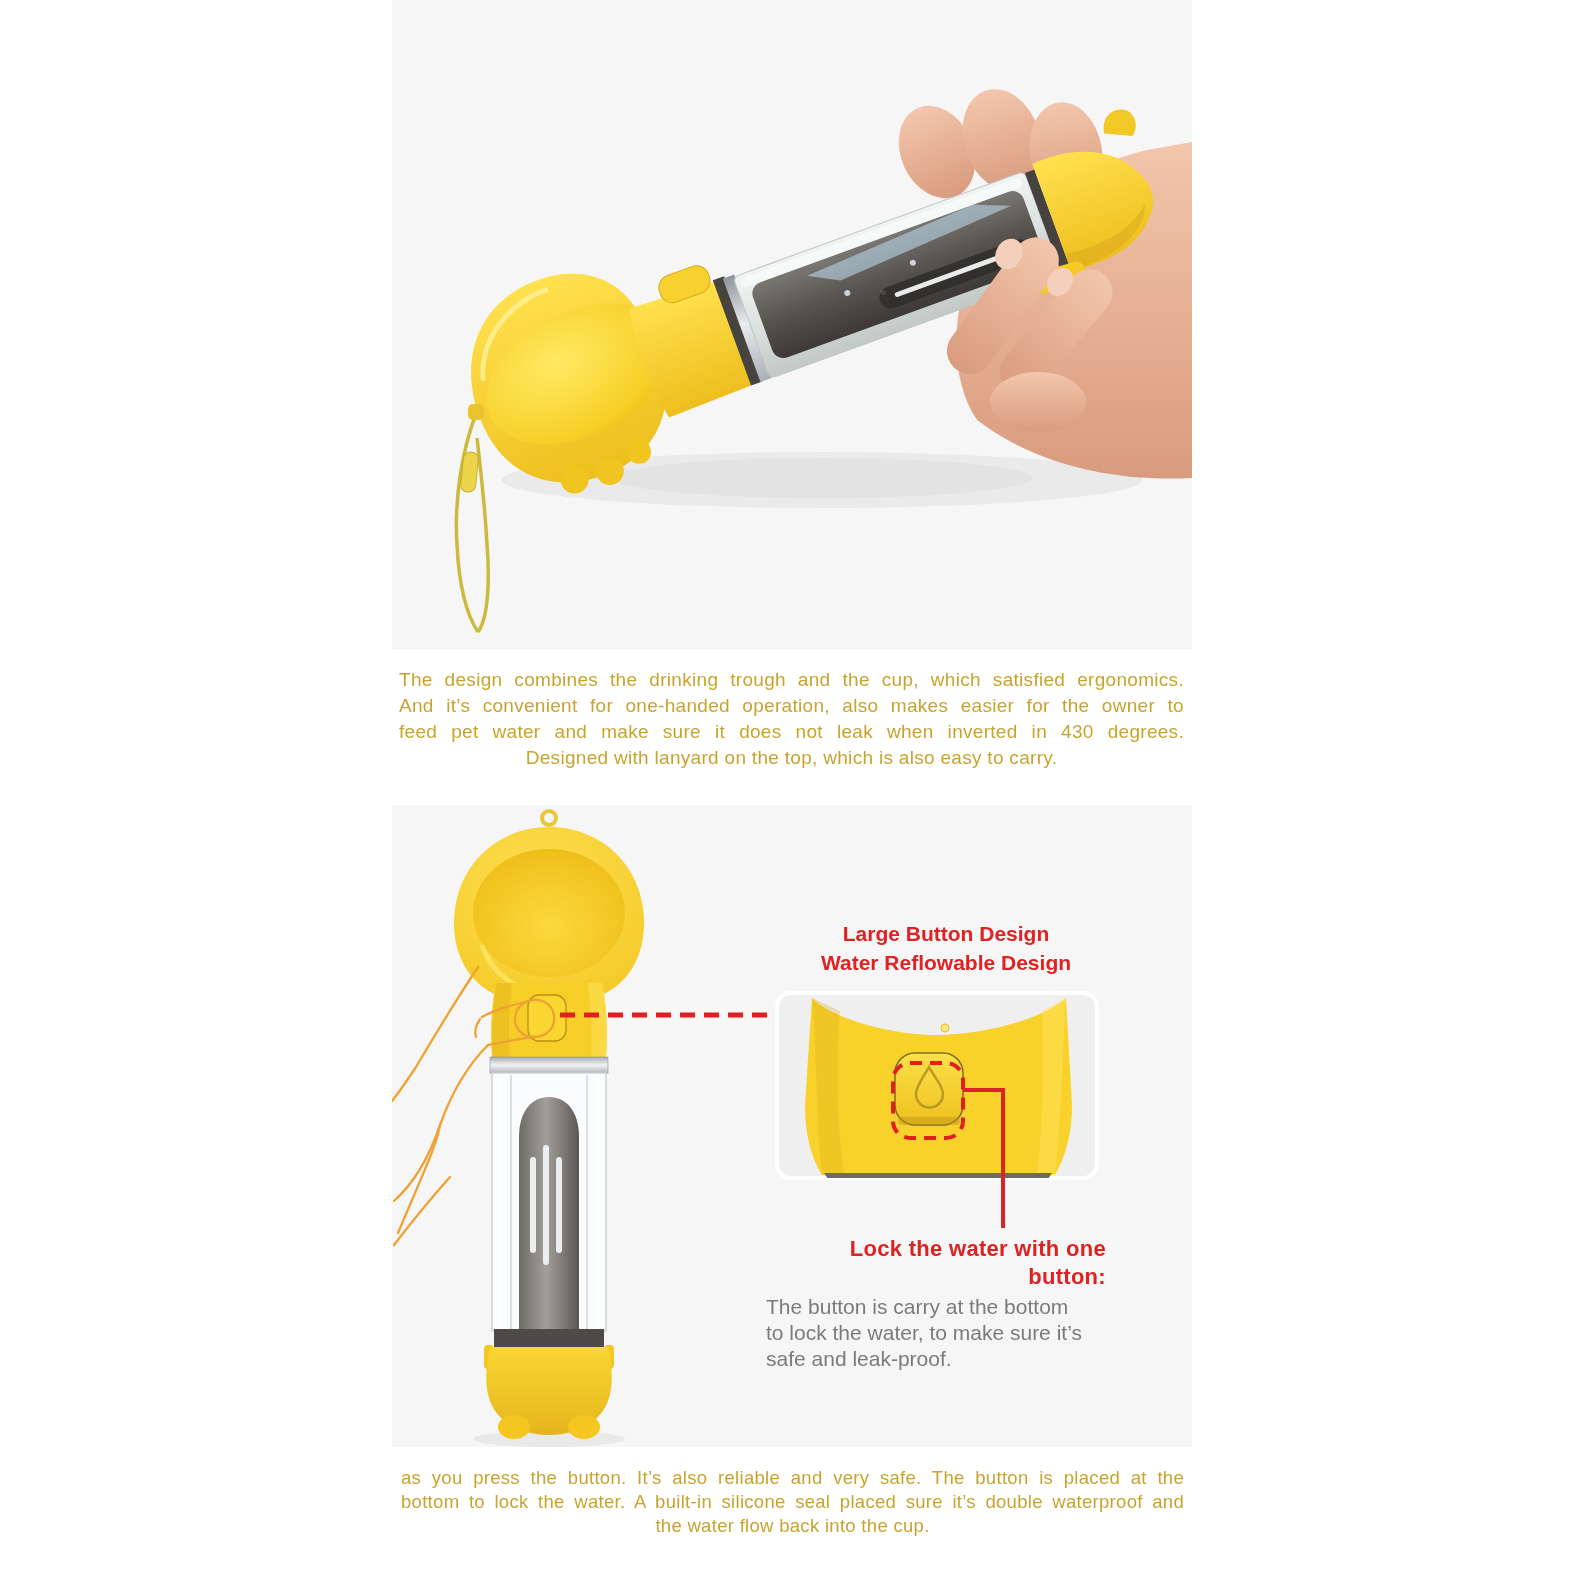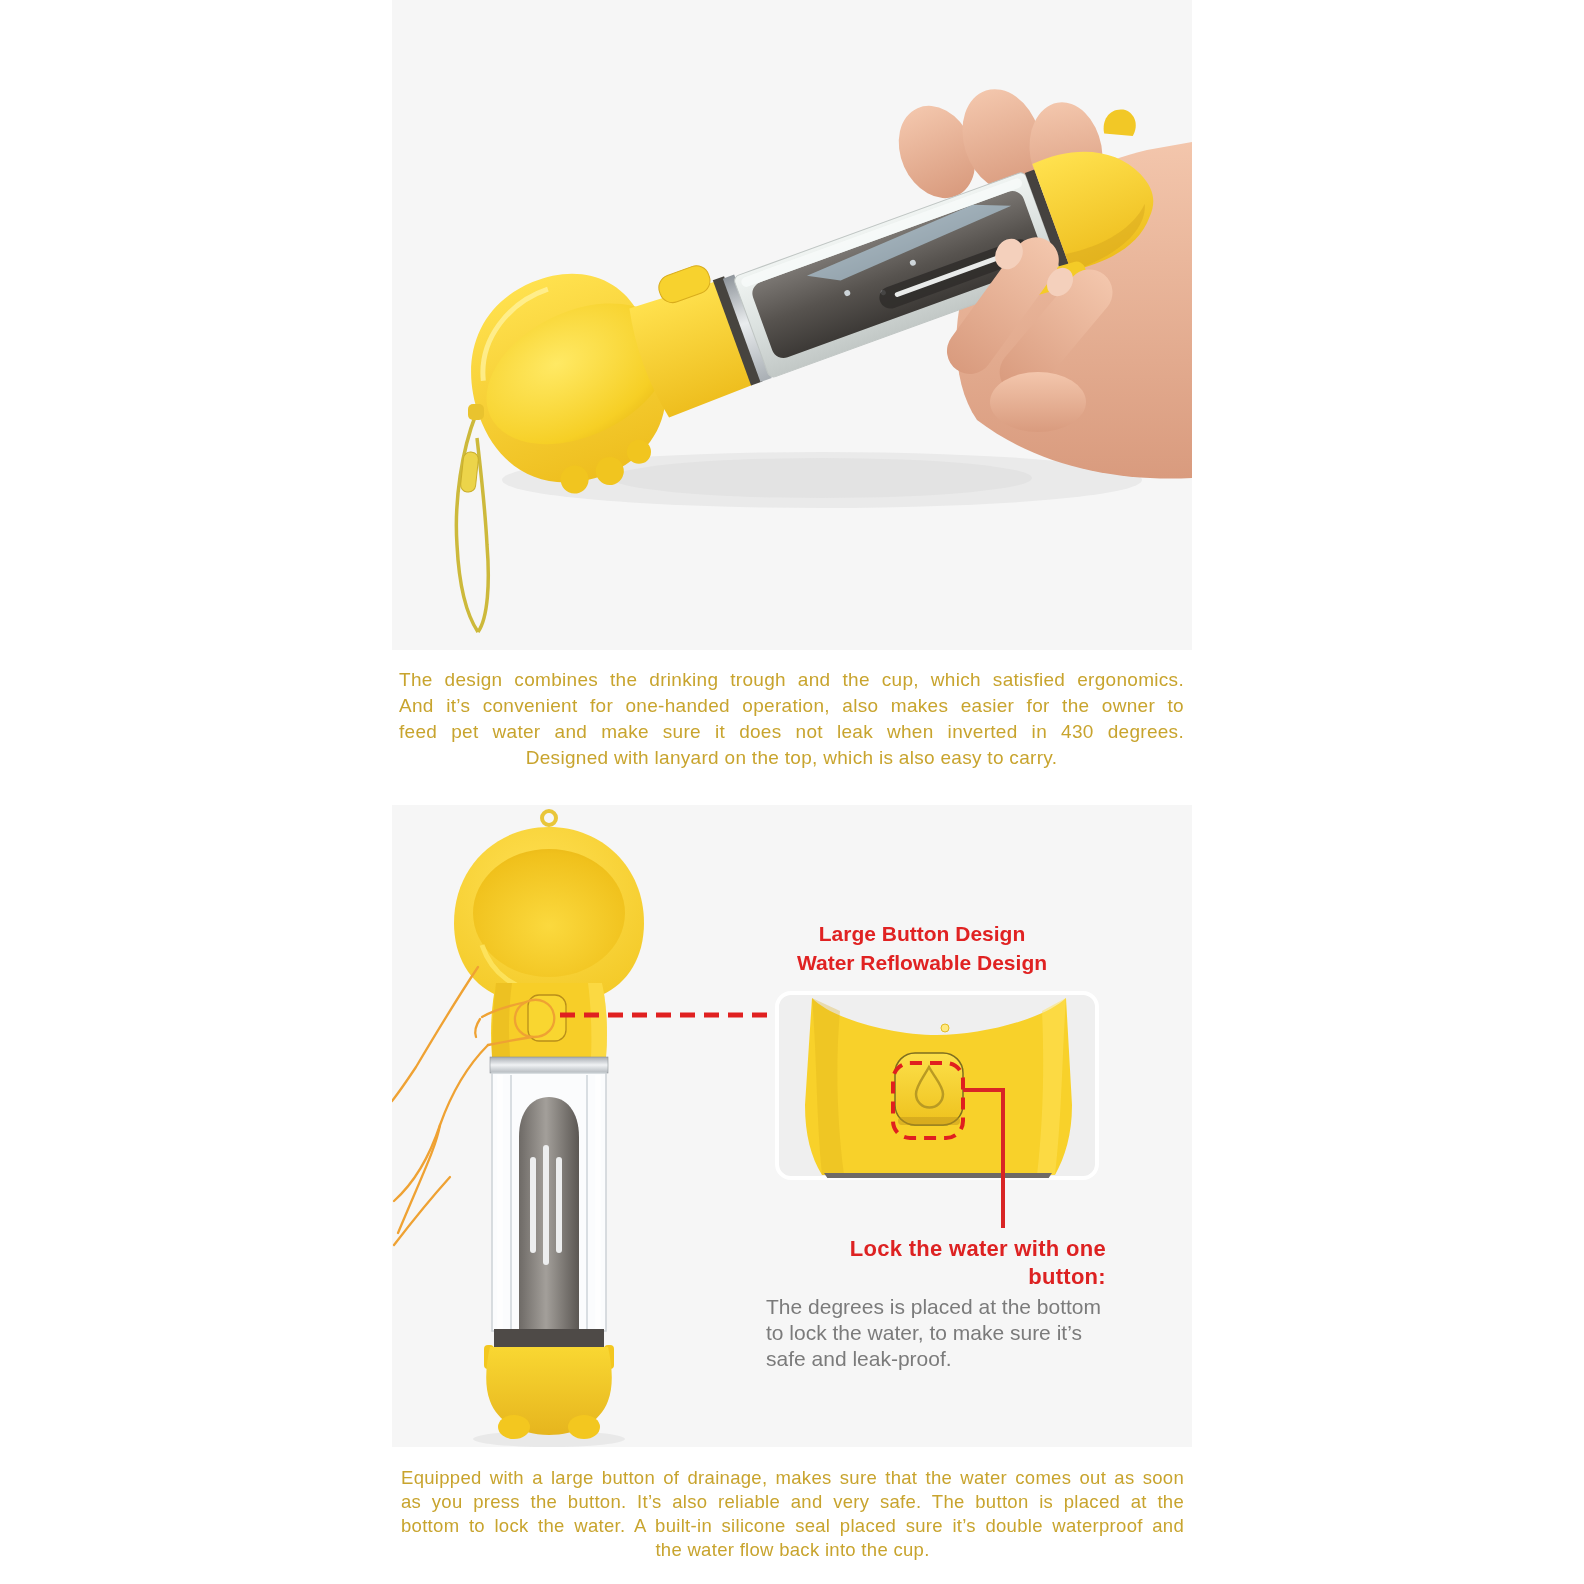--- a/index.html
+++ b/index.html
@@ -13,21 +13,21 @@
   #block2 { top:805px; height:642px; }
   .photo-block svg { display:block; }
 
   .caption { position:absolute; color:#c8a42e; letter-spacing:0.3px; }
   #caption1 { left:399px; top:667px; width:785px; font-size:19px; line-height:26px; }
   #caption2 { left:401px; top:1466px; width:783px; font-size:18.5px; line-height:24px; }
   .jline { text-align:justify; text-align-last:justify; }
   .lline { text-align:center; }
 
   .callout-heading {
-    position:absolute; left:380px; top:114px; width:300px;
+    position:absolute; left:404px; top:114px; width:300px;
     text-align:center; color:#e02222; font-size:21px; font-weight:600; line-height:29px;
   }
   .lock-block { position:absolute; left:374px; top:430px; width:340px; }
   .lock-title { color:#dd2222; font-size:22px; font-weight:700; letter-spacing:0.3px; line-height:28px; margin-bottom:3px;text-align:right; }
   .lock-line { color:#7b7b7b; font-size:21px; line-height:26px; }
 </style>
 </head>
 <body>
 
 <div class="page">
@@ -229,26 +229,25 @@
       <path d="M571,285 L611,285 L611,423" stroke="#D92525" stroke-width="4" fill="none"></path>
     </svg>
 
     <div class="callout-heading">
       <div>Large Button Design</div>
       <div>Water Reflowable Design</div>
     </div>
 
     <div class="lock-block">
       <div class="lock-title">Lock the water with one button:</div>
-      <div class="lock-line">The degrees is placed at the bottom</div>
+      <div class="lock-line">The button is carry at the bottom</div>
       <div class="lock-line">to lock the water, to make sure it’s</div>
       <div class="lock-line">safe and leak-proof.</div>
     </div>
   </div>
 
   <div class="caption" id="caption2">
-    <div class="jline">Equipped with a large button of drainage, makes sure that the water comes out as soon</div>
     <div class="jline">as you press the button. It’s also reliable and very safe. The button is placed at the</div>
     <div class="jline">bottom to lock the water. A built-in silicone seal placed sure it’s double waterproof and</div>
     <div class="lline">the water flow back into the cup.</div>
   </div>
 
 </div>
 
 </body></html>

